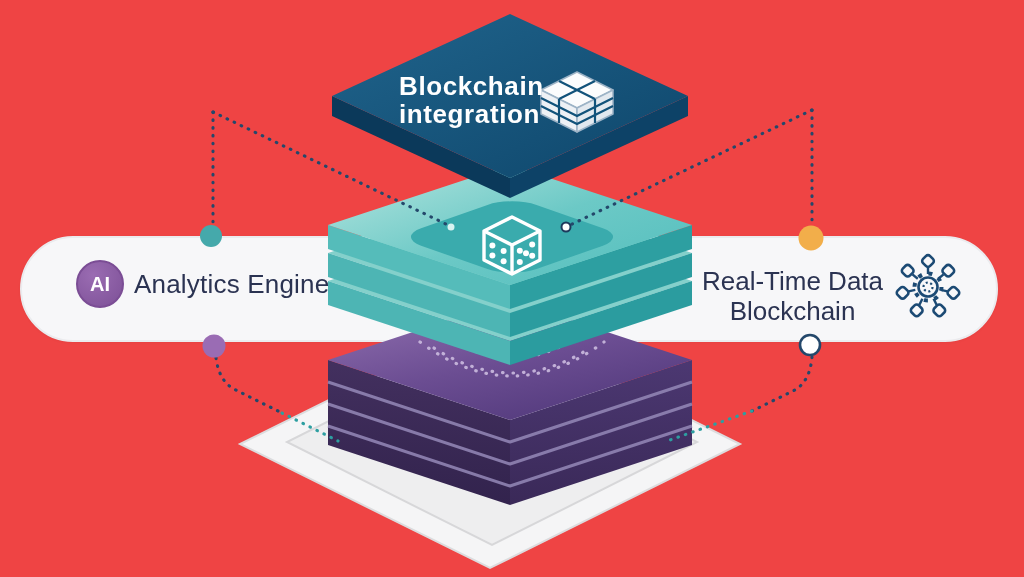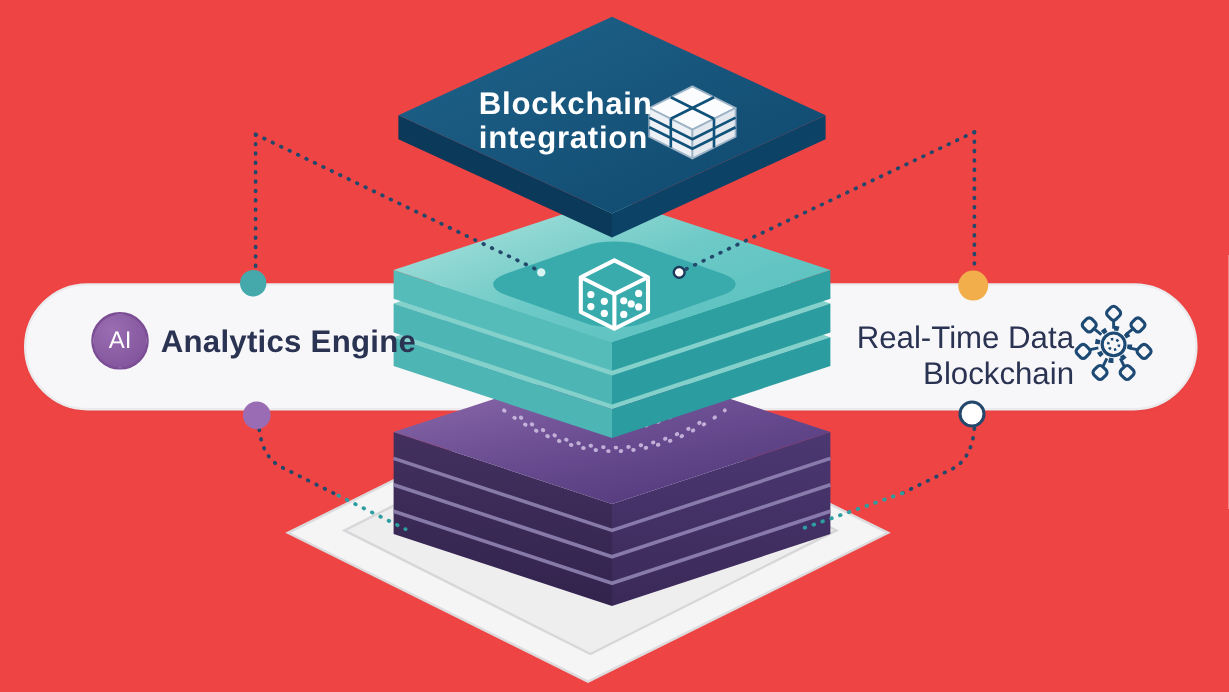--- a/index.html
+++ b/index.html
@@ -18,31 +18,31 @@
     position:absolute;left:399px;top:72px;width:230px;
     color:#ffffff;font-size:26px;font-weight:600;line-height:28px;
     letter-spacing:0.6px;z-index:6;
   }
   .ai-badge{
     position:absolute;left:76px;top:260px;width:48px;height:48px;
     border-radius:50%;
     background:radial-gradient(circle at 35% 30%,#9a6cb2,#7d5097);
     border:2px solid #7b4d95;box-sizing:border-box;
     display:flex;align-items:center;justify-content:center;
-    color:#ffffff;font-size:20px;font-weight:400;z-index:6;
+    color:#ffffff;font-size:20px;font-weight:700;z-index:6;
   }
   .analytics-label{
     position:absolute;left:134px;top:269px;
-    color:#2b3352;font-size:26px;font-weight:700;letter-spacing:0.2px;z-index:6;
+    color:#2b3352;font-size:26px;font-weight:400;letter-spacing:0.2px;z-index:6;
     white-space:nowrap;
   }
   .rt-label{
     position:absolute;left:690px;top:266px;width:205px;
     color:#2b3352;font-size:26px;font-weight:500;line-height:30px;
-    text-align:right;z-index:6;
+    text-align:center;z-index:6;
   }
 </style>
 </head>
 <body>
 
 <div id="canvas">
 
   <div class="pill"></div>
 
   <svg id="art" width="1024" height="577" viewBox="0 0 1024 577">

